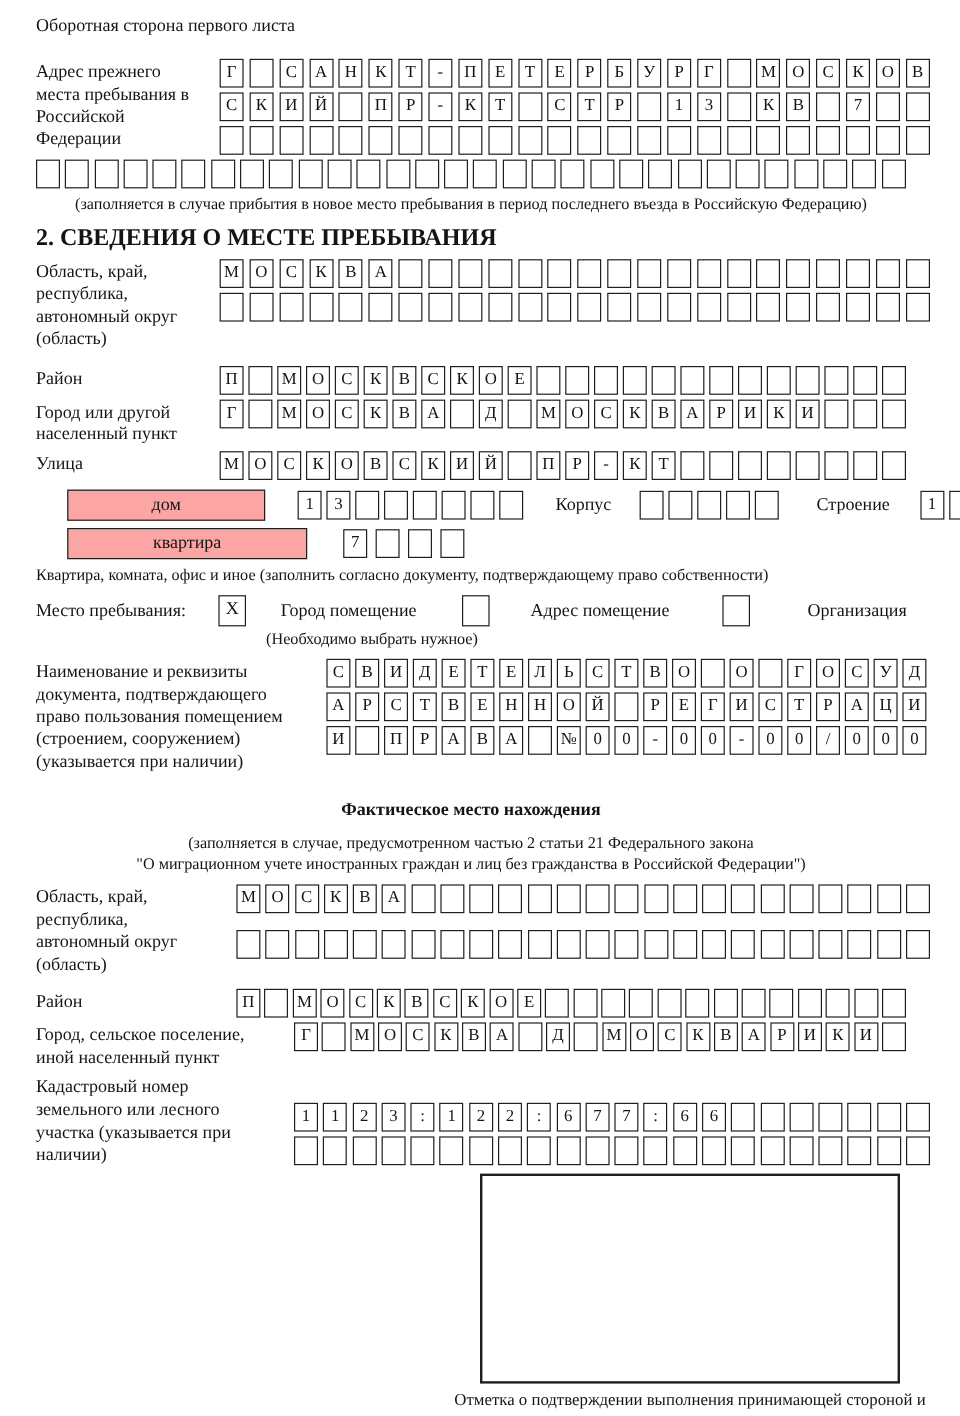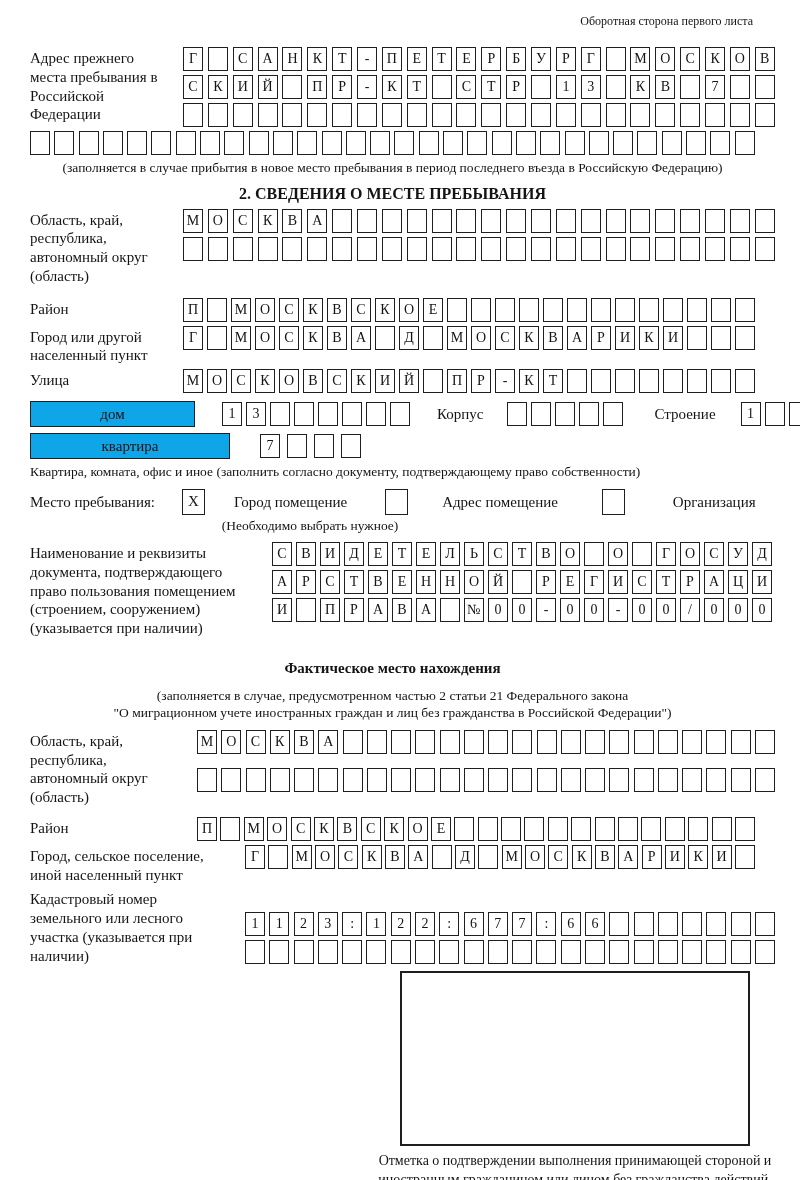--- a/index.html
+++ b/index.html
@@ -4,21 +4,21 @@
 <style>
   * { margin:0; padding:0; box-sizing:border-box; }
   html,body { background:#ffffff; }
   body {
     width:800px; height:1180px;
     font-family:"Liberation Serif","DejaVu Serif",serif;
     color:#141414;
   }
   .page { position:relative; width:800px; height:1180px; padding:14px 45px 0 30px; }
 
-  .header-note { text-align:right; font-size:12px; padding-right:2px; }
+  .header-note { font-size:15px; padding-right:2px; }
 
   .frow { display:flex; align-items:flex-start;gap:20px; }
   .flabel { font-size:15px; line-height:1.25; padding-top:2px; }
   .w133 { flex:0 0 133px; width:133px; }
   .w147 { flex:0 0 147px; width:147px; }
   .w195 { flex:0 0 195px; width:195px; }
   .w222 { flex:0 0 222px; width:222px; }
   .rows { display:flex; flex-direction:column; gap:4px; }
 
   .cells { display:flex; justify-content:space-between; }
@@ -31,27 +31,27 @@
   .cell {
     flex:0 0 20px; width:20px; height:24px;
     border:1.6px solid #1f1f1f;
     display:flex; align-items:center; justify-content:center;
     font-size:14px; line-height:1; background:#fff;
   }
 
   .caption { font-size:13.5px; line-height:1.3; }
   .caption-center { text-align:center; }
 
-  .sec-title { text-align:center; font-weight:bold; font-size:16px; }
+  .sec-title { text-align:left; font-weight:bold; font-size:20px; }
   .sub-title { text-align:center; font-weight:bold; font-size:15px; }
 
   .named-rect {
     border:1.6px solid #1f1f1f; height:26px;
     display:flex; align-items:center; justify-content:center;
-    font-size:15px; background:#0ea5e9;
+    font-size:15px; background:#fca5a5;margin-left:26px;
   }
   .rect165 { flex:0 0 165px; width:165px; }
   .rect200 { flex:0 0 200px; width:200px; }
 
   .inline-label { font-size:15px; line-height:26px; white-space:nowrap; }
 
   .checkbox {
     flex:0 0 23px; width:23px; height:26px;
     border:1.6px solid #1f1f1f;
     display:flex; align-items:center; justify-content:center;

